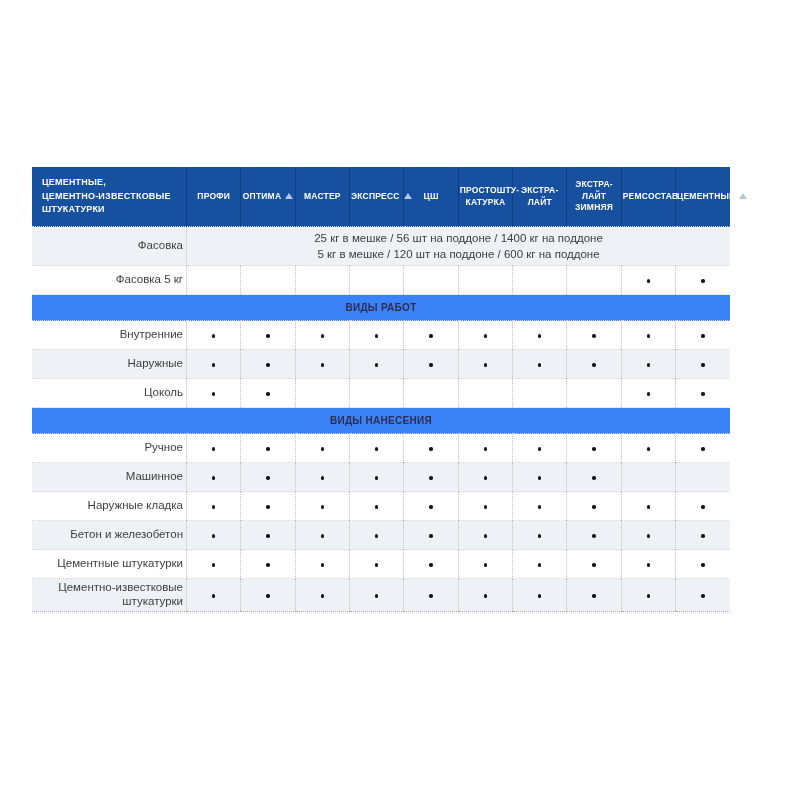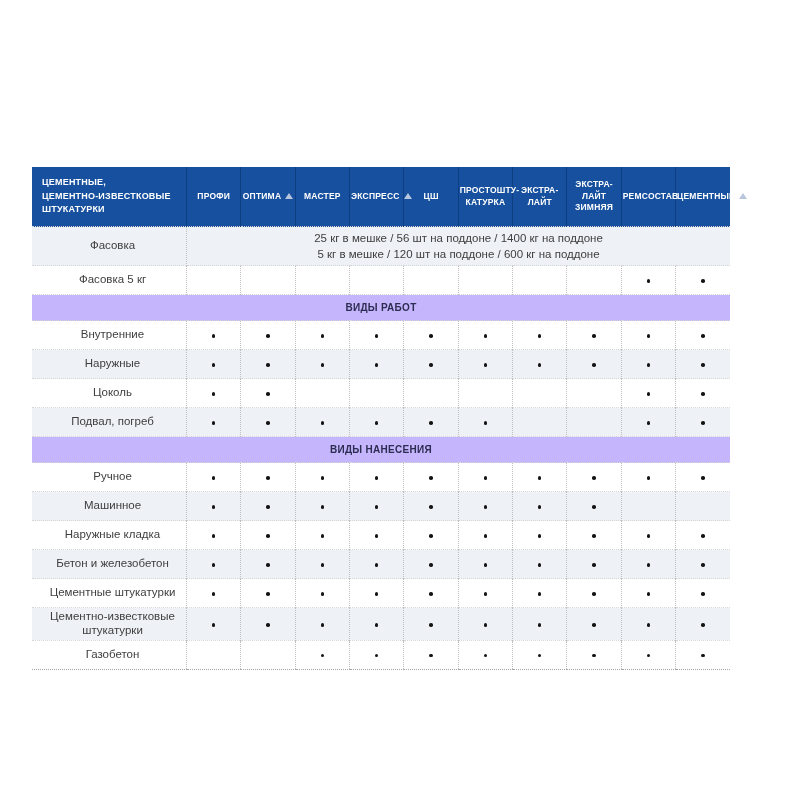--- a/index.html
+++ b/index.html
@@ -63,27 +63,27 @@
     height: 24px;
     font-size: 11.5px;
     color: #3e3e3e;
     text-align: center;
     vertical-align: middle;
     padding: 2px 3px;
     background: #ffffff;
   }
   tbody tr.shade td { background: #eef1f6; }
   tbody td.label {
-    text-align: center;
+    text-align: right;
     padding-left: 10px;
     border-left: none;
     line-height: 1.2;
   }
   tbody tr.section-row td {
-    background: #c4b5fd;
+    background: #3b82f6;
     color: #2d2d52;
     font-weight: bold;
     font-size: 10px;
     height: 21px;
     border-left: none;
     letter-spacing: 0.3px;
   }
   tbody td.merged {
     text-align: center;
     line-height: 1.4;
@@ -204,33 +204,20 @@
           <td class="cell"><span class="dot"></span></td>
           <td class="cell"></td>
           <td class="cell"></td>
           <td class="cell"></td>
           <td class="cell"></td>
           <td class="cell"></td>
           <td class="cell"></td>
           <td class="cell"><span class="dot"></span></td>
           <td class="cell"><span class="dot"></span></td>
         </tr>
-        <tr class="shade">
-          <td class="label">Подвал, погреб</td>
-          <td class="cell"><span class="dot"></span></td>
-          <td class="cell"><span class="dot"></span></td>
-          <td class="cell"><span class="dot"></span></td>
-          <td class="cell"><span class="dot"></span></td>
-          <td class="cell"><span class="dot"></span></td>
-          <td class="cell"><span class="dot"></span></td>
-          <td class="cell"></td>
-          <td class="cell"></td>
-          <td class="cell"><span class="dot"></span></td>
-          <td class="cell"><span class="dot"></span></td>
-        </tr>
         <tr class="section-row">
           <td class="section" colspan="11">ВИДЫ НАНЕСЕНИЯ</td>
         </tr>
         <tr>
           <td class="label">Ручное</td>
           <td class="cell"><span class="dot"></span></td>
           <td class="cell"><span class="dot"></span></td>
           <td class="cell"><span class="dot"></span></td>
           <td class="cell"><span class="dot"></span></td>
           <td class="cell"><span class="dot"></span></td>
@@ -289,33 +276,20 @@
           <td class="cell"><span class="dot"></span></td>
           <td class="cell"><span class="dot"></span></td>
           <td class="cell"><span class="dot"></span></td>
           <td class="cell"><span class="dot"></span></td>
           <td class="cell"><span class="dot"></span></td>
         </tr>
         <tr class="shade">
           <td class="label">Цементно-известковые штукатурки</td>
           <td class="cell"><span class="dot"></span></td>
           <td class="cell"><span class="dot"></span></td>
-          <td class="cell"><span class="dot"></span></td>
-          <td class="cell"><span class="dot"></span></td>
-          <td class="cell"><span class="dot"></span></td>
-          <td class="cell"><span class="dot"></span></td>
-          <td class="cell"><span class="dot"></span></td>
-          <td class="cell"><span class="dot"></span></td>
-          <td class="cell"><span class="dot"></span></td>
-          <td class="cell"><span class="dot"></span></td>
-        </tr>
-        <tr>
-          <td class="label">Газобетон</td>
-          <td class="cell"></td>
-          <td class="cell"></td>
           <td class="cell"><span class="dot"></span></td>
           <td class="cell"><span class="dot"></span></td>
           <td class="cell"><span class="dot"></span></td>
           <td class="cell"><span class="dot"></span></td>
           <td class="cell"><span class="dot"></span></td>
           <td class="cell"><span class="dot"></span></td>
           <td class="cell"><span class="dot"></span></td>
           <td class="cell"><span class="dot"></span></td>
         </tr>
       </tbody>

